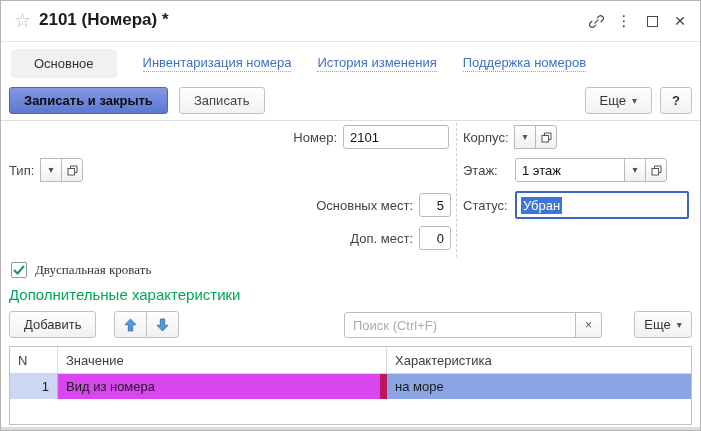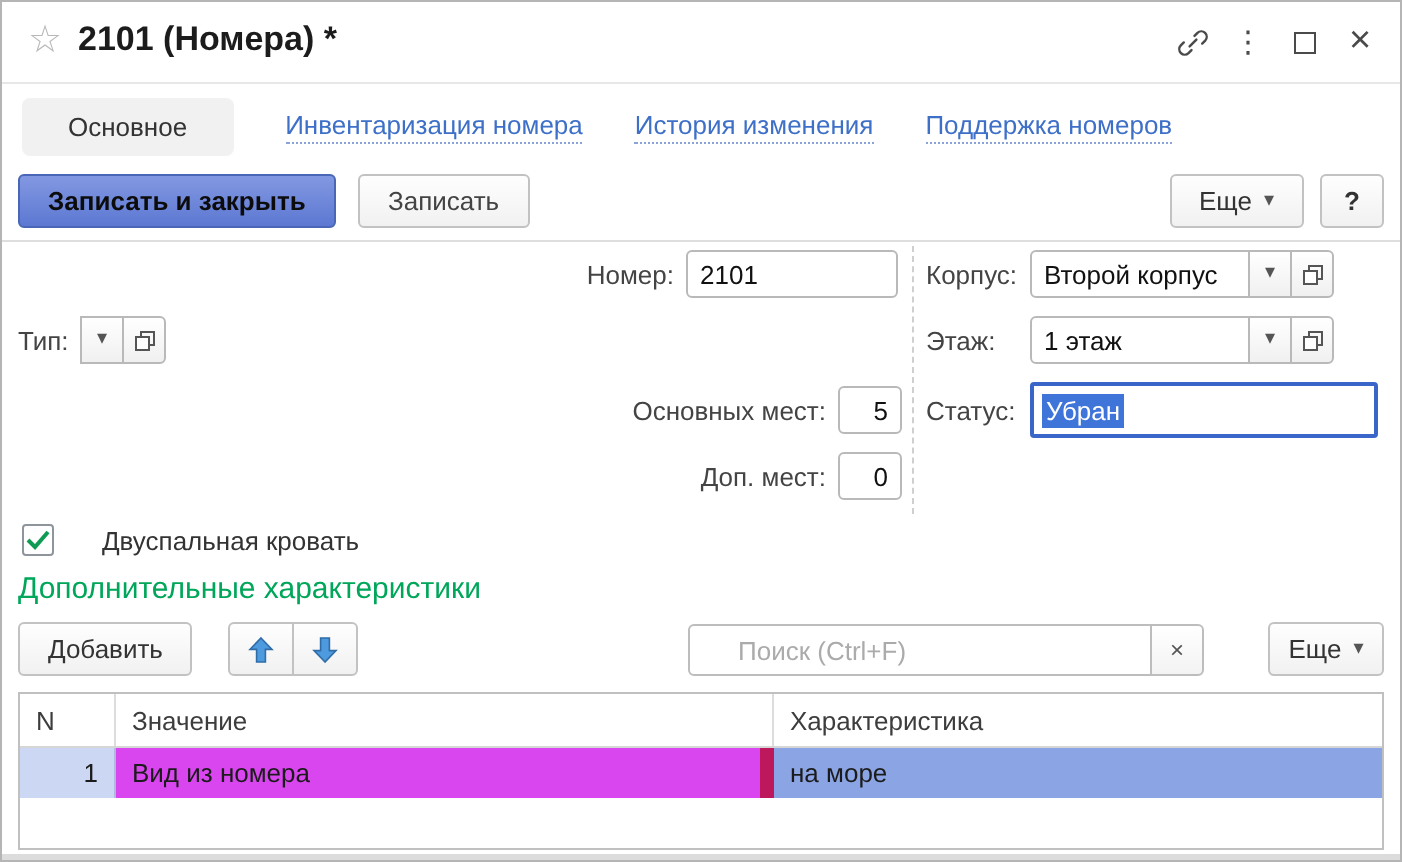--- a/index.html
+++ b/index.html
@@ -45,35 +45,35 @@
   .cbtn.last{border-radius:0 3px 3px 0;}
   .input.joined{border-radius:3px 0 0 3px;}
   .num{width:32px;text-align:right;}
   
   .status-combo{display:flex;align-items:center;width:174px;height:28px;border:2px solid #3a66c9;border-radius:2px;background:#fff;padding-left:4px;cursor:text;gap:47px;}
   .status-combo .sel{background:#3f74d9;color:#fff;padding:1px 2px;}
   .status-combo .spacer{flex:1;}
   .status-combo .sdiv{width:1px;height:100%;background:#aebfe9;}
   .status-combo .sdd{width:22px;height:100%;border:none;background:#fff;display:flex;align-items:center;justify-content:center;cursor:pointer;}
   
-  .chk{position:absolute;left:10px;top:261px;display:flex;align-items:center;gap:24px;cursor:pointer;}
+  .chk{position:absolute;left:10px;top:261px;display:flex;align-items:center;gap:8px;cursor:pointer;font-family:Liberation Serif, serif;}
   .chk .box{width:16px;height:16px;border:1px solid #8f959c;border-radius:2px;background:#fff;display:flex;align-items:center;justify-content:center;}
   .chk span.lbl{color:#333;}
   
   .section-title{position:absolute;left:8px;top:285px;font-size:15px;color:#00a65a;}
   
   .ltb{position:absolute;left:0;right:0;top:310px;height:28px;}
   .btn-add{position:absolute;left:8px;top:0;}
   .arrow-group{position:absolute;left:113px;top:0;display:flex;}
   .abtn{width:33px;height:27px;border:1px solid #c2c2c2;background:linear-gradient(#fefefe,#f1f1f1);
     display:flex;align-items:center;justify-content:center;cursor:pointer;padding:0;}
   .abtn.up{border-radius:3px 0 0 3px;}
   .abtn.down{border-radius:0 3px 3px 0;margin-left:-1px;}
   .searchwrap{position:absolute;left:343px;top:1px;display:flex;}
-  .search{width:232px;height:26px;border:1px solid #bdbdbd;border-radius:3px 0 0 3px;padding:0 24px;font:13px "Liberation Sans",sans-serif;color:#222;outline:none;}
+  .search{width:232px;height:26px;border:1px solid #bdbdbd;border-radius:3px 0 0 3px;padding:0 8px;font:13px "Liberation Sans",sans-serif;color:#222;outline:none;}
   .search::placeholder{color:#ababab;}
   .clearbtn{width:27px;height:26px;margin-left:-1px;border:1px solid #bdbdbd;border-radius:0 3px 3px 0;
     background:linear-gradient(#fff,#f3f3f3);color:#555;font-size:12px;display:flex;align-items:center;justify-content:center;cursor:pointer;}
   .btn-more2{position:absolute;right:8px;top:0;width:58px;}
   
   .table{position:absolute;left:8px;right:8px;top:345px;height:79px;border:1px solid #c0c0c0;background:#fff;}
   .thead{display:flex;height:27px;border-bottom:1px solid #d6d6d6;color:#3d3d3d;}
   .th{display:flex;align-items:center;padding:0 8px;border-right:1px solid #dcdcdc;cursor:pointer;}
   .th.cn{width:48px;}
   .th.cv{width:329px;}
@@ -155,21 +155,20 @@
     <input class="input num" value="5" style="">
   </div>
 
   <div class="frow" style="left:0;top:225px;width:450px;">
     <span class="flabel" style="flex:1;text-align:right;margin-right:6px;">Доп. мест:</span>
     <input class="input num" value="0" style="">
   </div>
 
   <div class="frow" style="left:462px;top:124px;width:214px;">
     <span class="flabel" style="width:52px;">Корпус:</span>
-    <input class="input joined" style="width: 110px;" value="Второй корпус">
     <button class="cbtn">
         <span class="dd">▾</span>
       </button>
     <button class="cbtn last">
       <svg width="11" height="11" viewBox="0 0 11 11">
           <rect x="1" y="3.5" width="6.5" height="6.5" fill="#fff" stroke="#555"></rect>
           <path d="M3.5 3.5 V1 h6.5 v6.5 h-2.5" fill="none" stroke="#555"></path>
         </svg>
     </button>
   </div>

